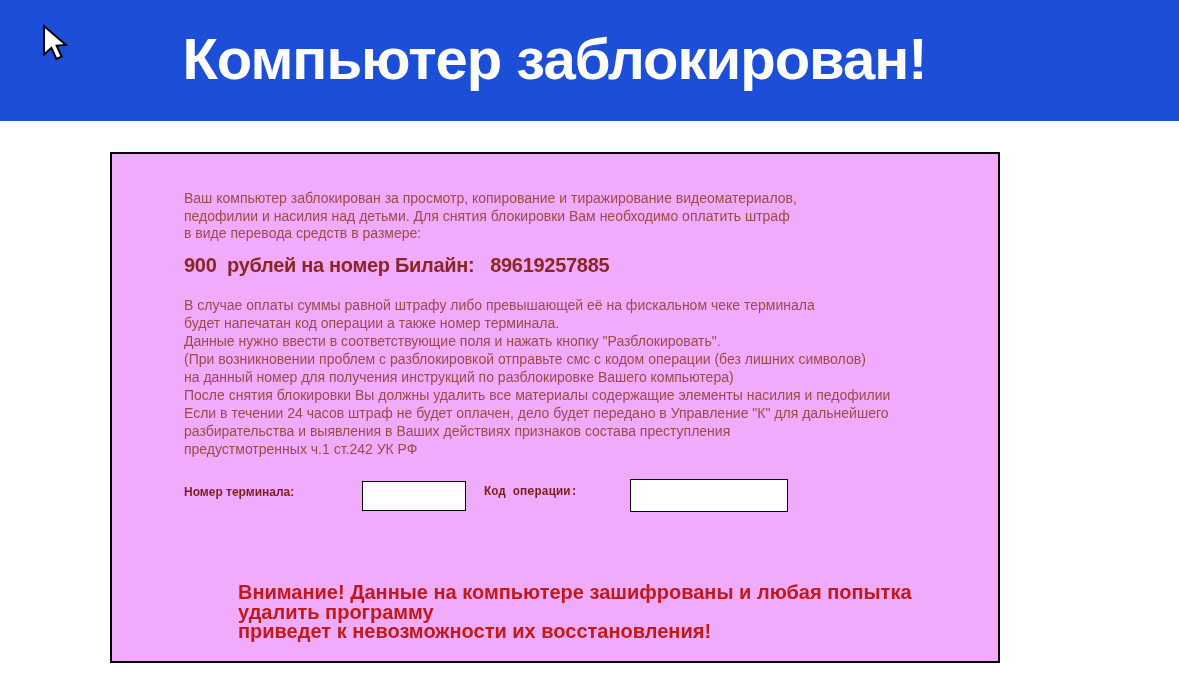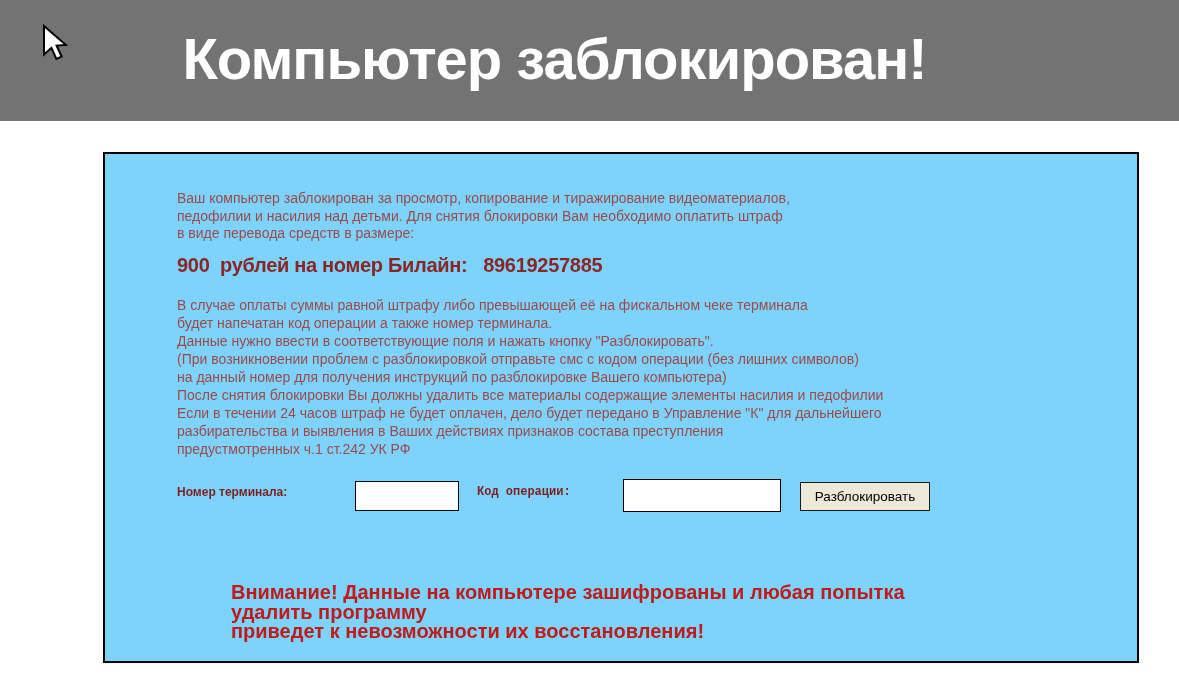--- a/index.html
+++ b/index.html
@@ -16,21 +16,21 @@
     width: 1179px;
     height: 687px;
     background: #ffffff;
   }
   
   .banner {
     position: absolute;
     left: 0; top: 0;
     width: 1179px;
     height: 121px;
-    background: #737373;
+    background: #1d4ed8;
     display: flex;
     align-items: center;
     justify-content: center;
   }
   .banner h1 {
     margin: 0;
     padding: 0 0 4px 0;
     transform: translateX(-35px);
     color: #ffffff;
     font-size: 58px;
@@ -44,27 +44,27 @@
     left: 42px;
     top: 24px;
     width: 26px;
     height: 38px;
     z-index: 10;
     pointer-events: none;
   }
   
   .lockbox {
     position: absolute;
-    left: 103px;
+    left: 110px;
     top: 152px;
-    width: 1036px;
+    width: 890px;
     height: 511px;
     border: 2px solid #000000;
     box-sizing: border-box;
-    background: #7dd3fc;
+    background: #f0abfc;
   }
   .para {
     position: absolute;
     white-space: pre-line;
     color: #9c4a4a;
     font-size: 14px;
     line-height: 17.5px;
   }
   .intro   { left: 72px; top: 36px;  width: 760px; }
   .details { left: 72px; top: 142px; width: 790px; line-height: 18px; }
@@ -154,19 +154,18 @@
 предустмотренных ч.1 ст.242 УК РФ</div>
 
     <span class="form-label lbl-terminal">Номер терминала:</span>
 
     <input class="txt-input inp-terminal" type="text" value="" style="">
 
     <span class="form-label lbl-code">Код операции:</span>
 
     <input class="txt-input inp-code" type="text" value="" style="">
 
-    <button class="unlock-btn">Разблокировать</button>
 
     <div class="warning">Внимание! Данные на компьютере зашифрованы и любая попытка удалить программу
 приведет к невозможности их восстановления!</div>
 
   </div>
 </div>
 
 </body></html>

